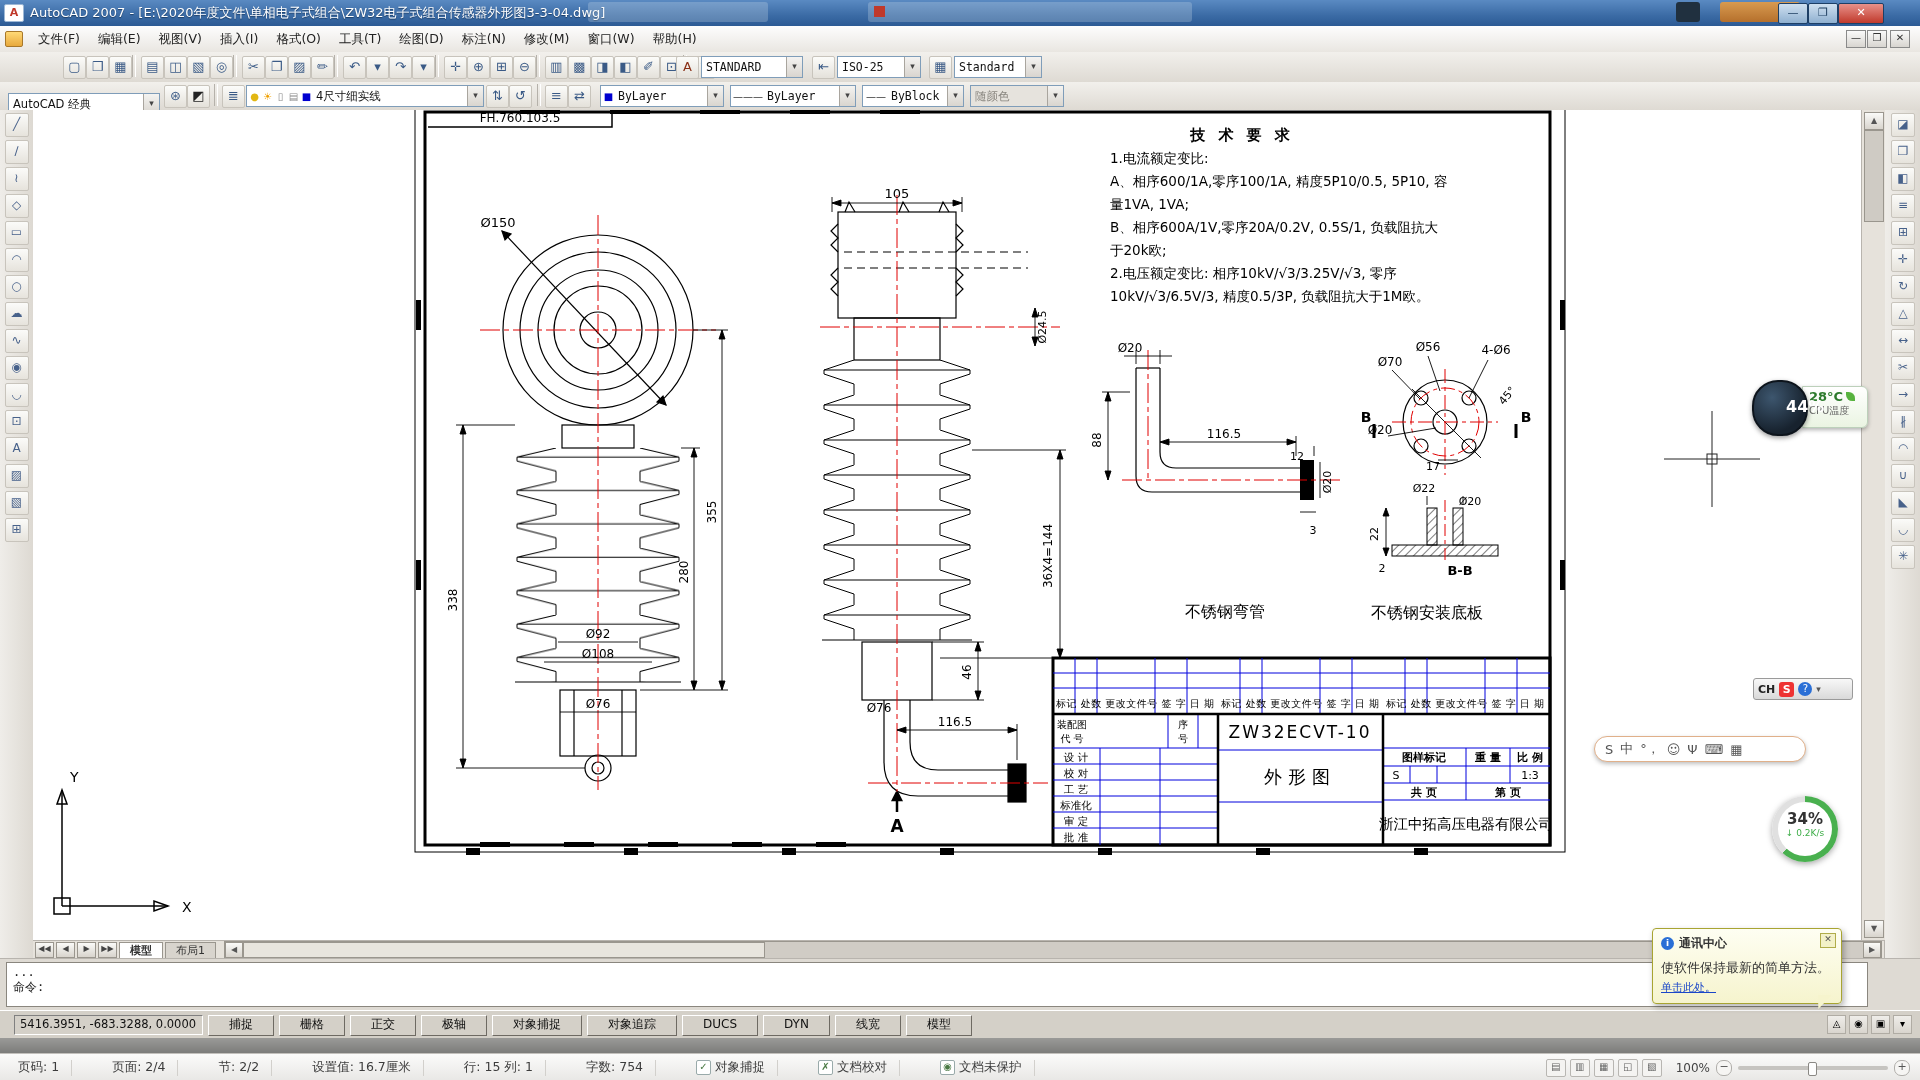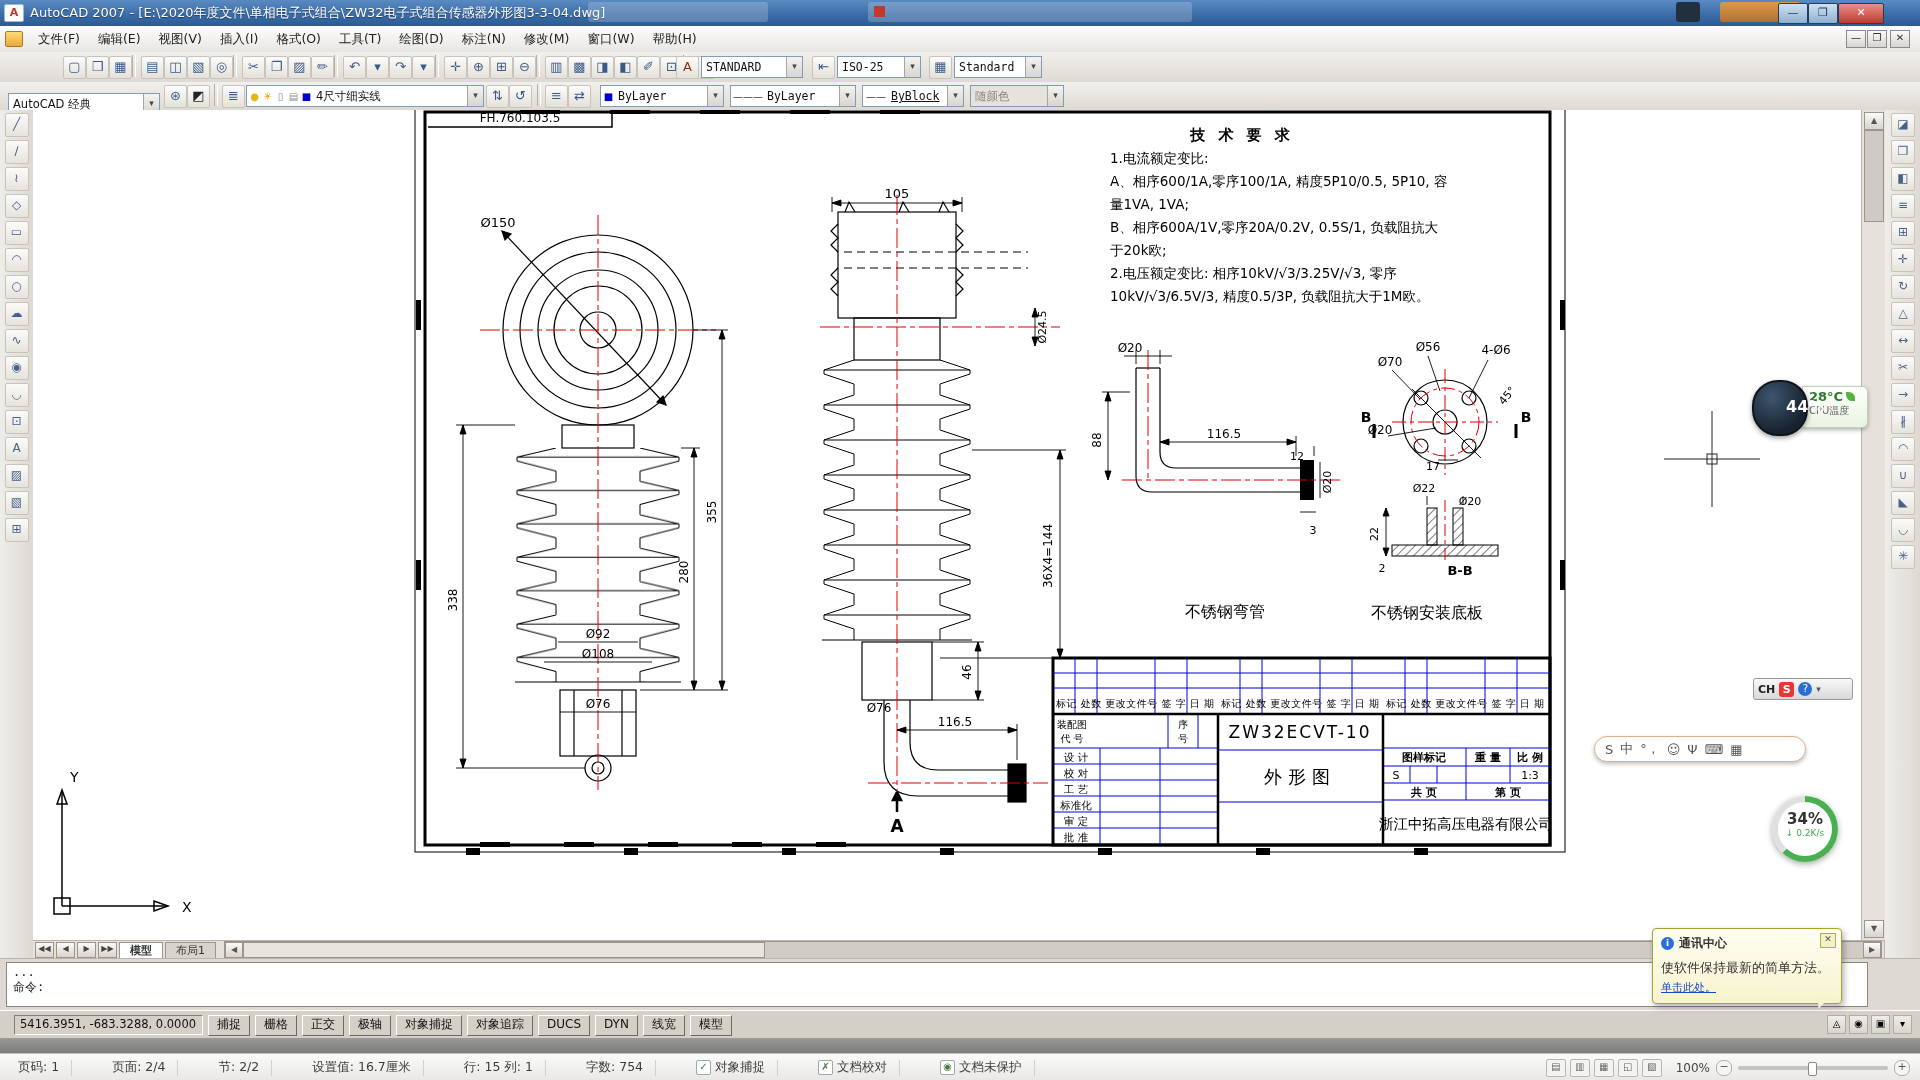--- a/index.html
+++ b/index.html
@@ -42,21 +42,21 @@
   .hscrollrow{left:33px;top:940px;width:1851px;height:18px;background:#e6e2db;border-top:1px solid #b8b4ae;display:flex;align-items:center;}
   .tabbtn{width:17px;height:14px;border:1px solid #9a968e;background:linear-gradient(#fafaf8,#d8d4cd);font-size:8px;line-height:12px;text-align:center;color:#444;margin-left:2px;}
   .laytab{height:16px;padding:0 10px;border:1px solid #9a968e;border-bottom:none;font-size:11px;line-height:15px;background:#d8d4cd;color:#333;margin-left:2px;}
   .laytab.active{background:#fff;font-weight:bold;}
   
   .cmd{left:0;top:958px;width:1920px;height:52px;background:#dedad3;border-top:1px solid #b8b4ae;}
   .cmd-inner{position:absolute;left:6px;top:3px;width:1862px;height:45px;background:#fff;border:1px solid #8a867e;font-family:"DejaVu Sans Mono","Liberation Mono",monospace;font-size:12px;color:#222;padding:2px 6px;box-sizing:border-box;}
   
   .statusbar{left:0;top:1010px;width:1920px;height:28px;background:#d4d0c8;border-top:1px solid #fff;display:flex;align-items:center;}
   .coords{width:182px;height:18px;margin-left:14px;background:#d4d0c8;border:1px solid;border-color:#808080 #fff #fff #808080;font-size:11.5px;line-height:17px;padding-left:5px;color:#111;}
-  .sbut{height:19px;margin-left:5px;padding:0 8px;border:1px solid;border-color:#fff #6e6a63 #6e6a63 #fff;background:#d4d0c8;font-size:12px;line-height:17px;color:#111;}
+  .sbut{height:19px;margin-left:5px;padding:0 20px;border:1px solid;border-color:#fff #6e6a63 #6e6a63 #fff;background:#d4d0c8;font-size:12px;line-height:17px;color:#111;}
   .stray{position:absolute;right:8px;top:4px;display:flex;gap:3px;}
   .stray .tico{width:17px;height:17px;border:1px solid #b0aca4;background:linear-gradient(#efede9,#d9d5ce);font-size:10px;text-align:center;line-height:15px;}
   
   .darkstrip{left:0;top:1038px;width:1920px;height:15px;background:linear-gradient(#9a9a98,#7c7c7a);}
   .wpsbar{left:0;top:1053px;width:1920px;height:27px;background:linear-gradient(#fbfbfa,#e8e7e5);border-top:1px solid #c2c0bc;display:flex;align-items:center;color:#3c3c3c;font-size:12.5px;}
   .wps-item{display:flex;align-items:center;padding:0 12px;height:16px;border-right:1px solid #d2d0cc;white-space:nowrap;}
   .wps-ico{display:inline-block;font-size:10px;color:#4a7a44;border:1px solid #9aa;width:13px;height:13px;line-height:12px;text-align:center;margin-right:4px;border-radius:2px;background:#fff;}
   .wps-ico:empty{display:none;}
   .wps-right{position:absolute;right:10px;top:0;height:27px;display:flex;align-items:center;gap:6px;}
   .wchip{width:18px;height:16px;border:1px solid #b8b6b2;border-radius:2px;background:#f4f3f1;color:#666;font-size:10px;text-align:center;line-height:14px;}
@@ -210,21 +210,21 @@
       <span class="ctext" style="font-family:'DejaVu Sans Mono',monospace;">ByLayer</span>
       <span class="cbtn">▾</span>
     </div>
     <div class="combo" style="left:730px;top:3px;width:124px;">
       <span class="mini" style="width:30px;color:#333;">———</span>
       <span class="ctext" style="font-family:'DejaVu Sans Mono',monospace;">ByLayer</span>
       <span class="cbtn">▾</span>
     </div>
     <div class="combo" style="left:862px;top:3px;width:100px;">
       <span class="mini" style="width:22px;color:#333;">——</span>
-      <span class="ctext" style="font-family:'DejaVu Sans Mono',monospace;text-decoration:underline;">ByBlock</span>
+      <span class="ctext" style="font-family:'DejaVu Sans Mono',monospace;">ByBlock</span>
       <span class="cbtn">▾</span>
     </div>
     <div class="combo dis" style="left:970px;top:3px;width:92px;">
       <span class="ctext">随颜色</span>
       <span class="cbtn">▾</span>
     </div>
   </div>
 
   <div class="abs vstrip left">
 

